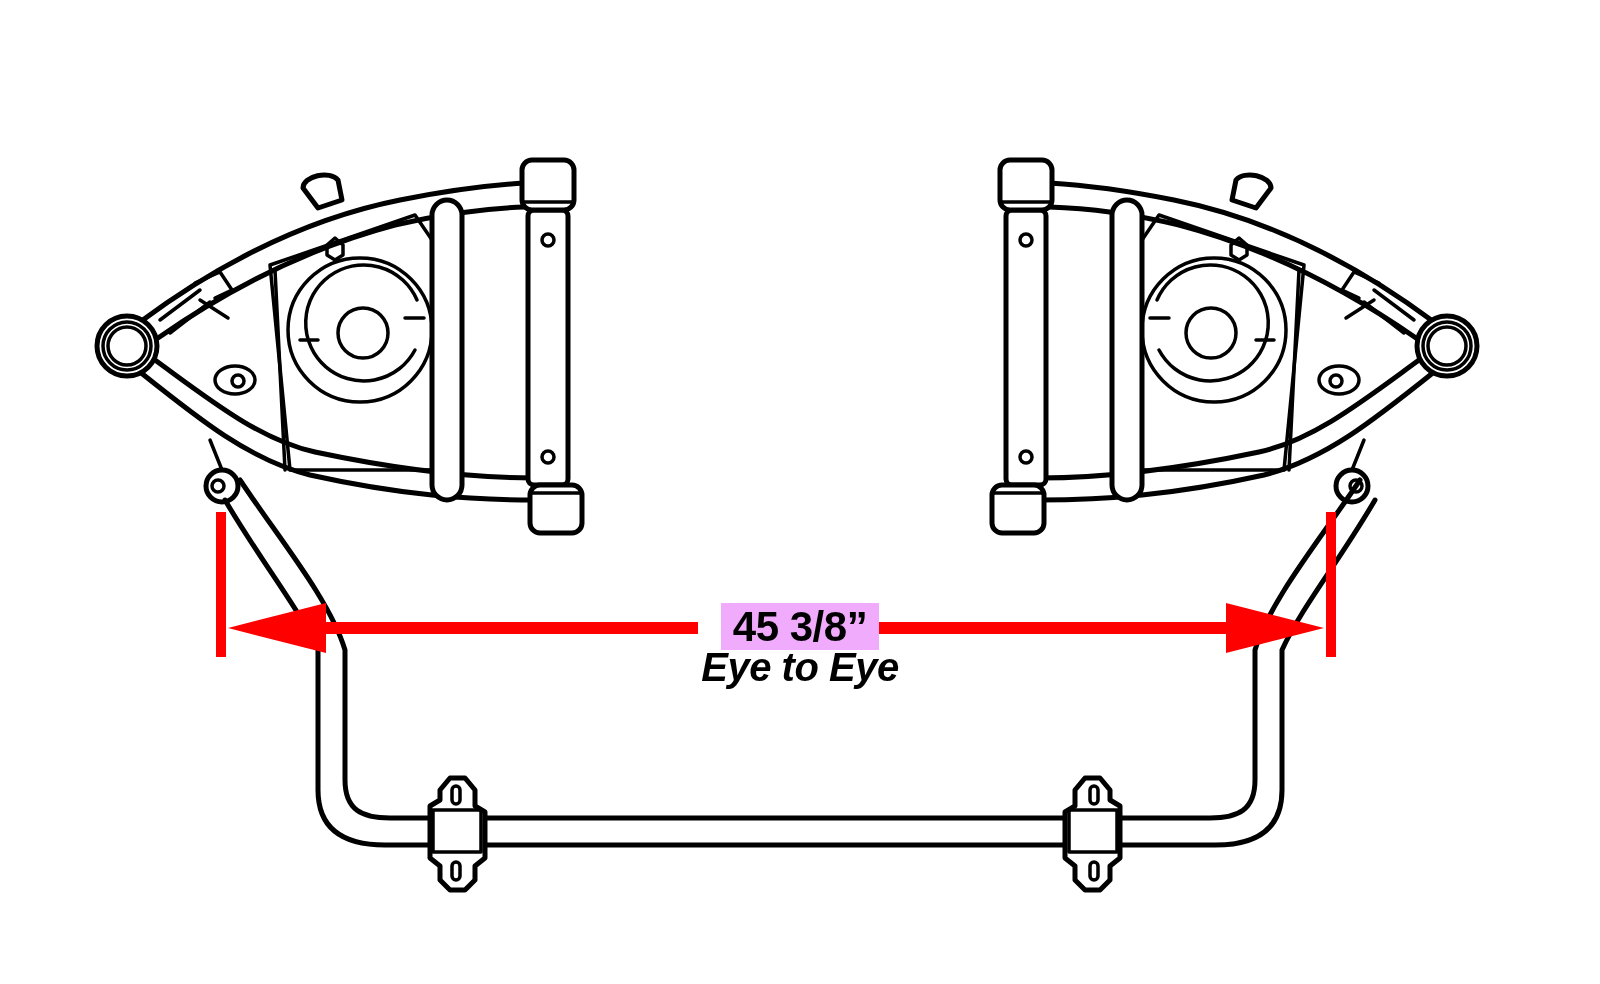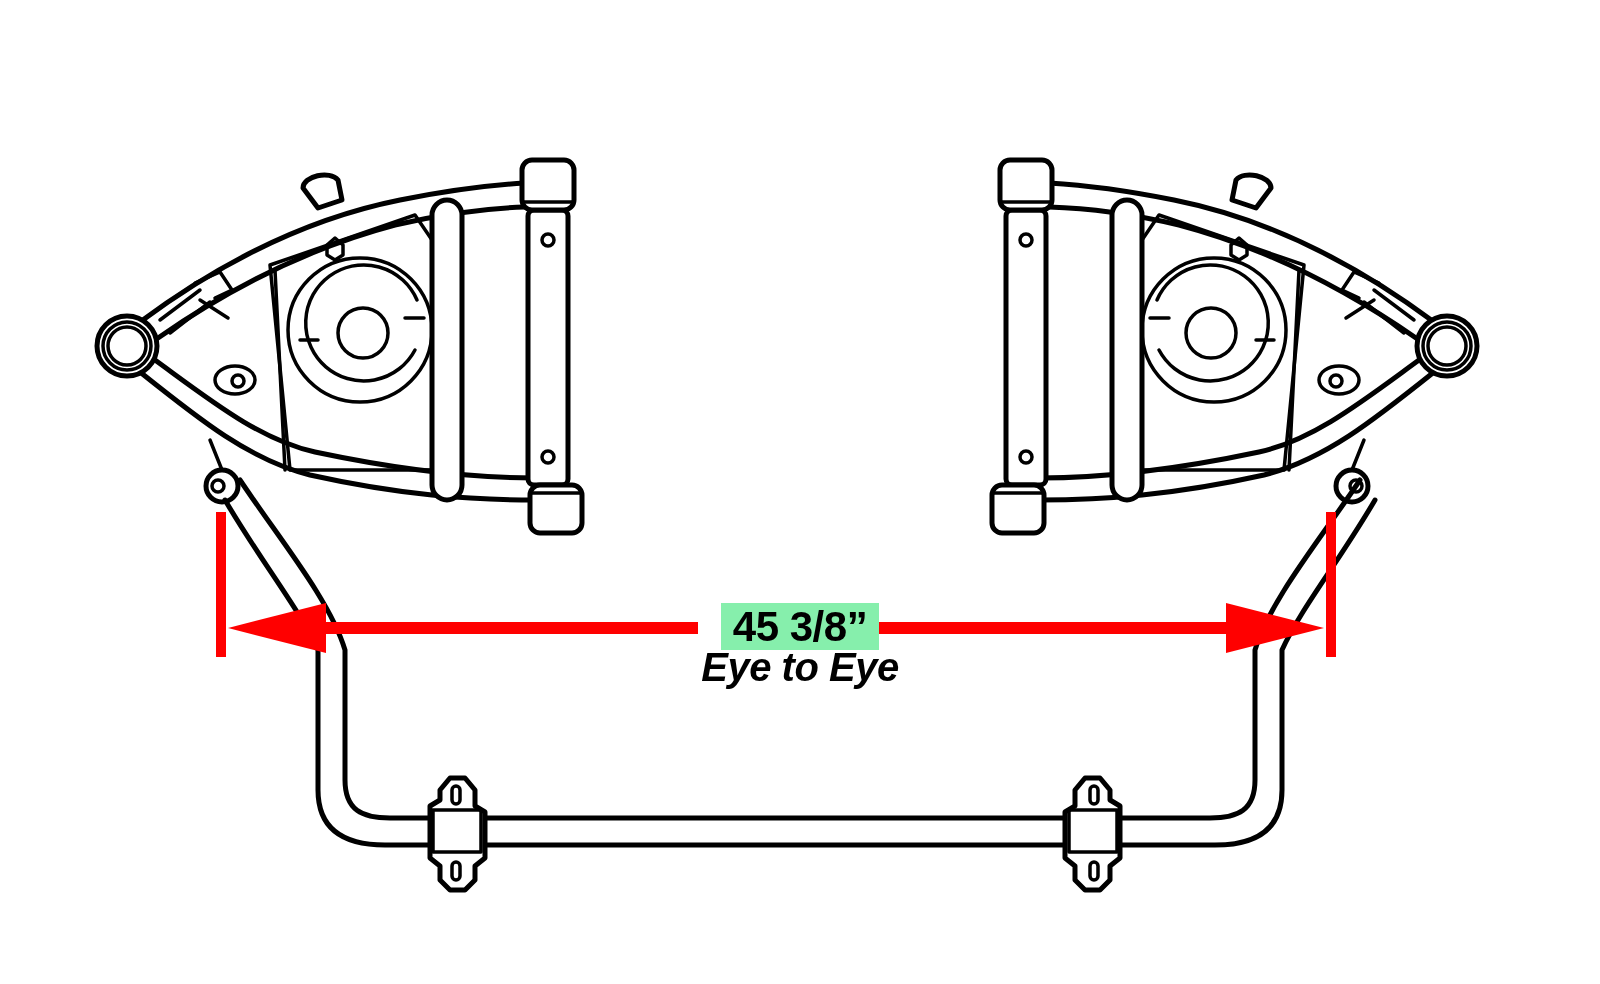--- a/index.html
+++ b/index.html
@@ -8,21 +8,21 @@
     .ln { fill: #ffffff; stroke: #000000; stroke-width: 5; stroke-linejoin: round; stroke-linecap: round; }
     .ln-thin { fill: none; stroke: #000000; stroke-width: 3.5; stroke-linejoin: round; stroke-linecap: round; }
     .ln-open { fill: none; stroke: #000000; stroke-width: 5; stroke-linejoin: round; stroke-linecap: round; }
     .dim { fill: #ff0000; stroke: none; }
     .label {
       position: absolute; left: 0; width: 1600px; text-align: center;
       font-family: "Liberation Sans", sans-serif; font-weight: bold; color: #000;
     }
     .label-value { top: 603px; font-size: 42px; letter-spacing: -0.5px; }
     .label-caption { top: 645px; font-size: 40px; letter-spacing: -0.5px; font-style: italic; }
-    .label-bg { background: #86efac; padding: 0 12px; }
+    .label-bg { background: #f0abfc; padding: 0 12px; }
   </style>
 </head>
 <body>
 
 <svg id="diagram" viewBox="0 0 1600 984" xmlns="http://www.w3.org/2000/svg">
 
   <g>
 
     <path class="ln-open" d="M140 322 C 210 270, 300 220, 400 200 C 450 190, 490 185, 525 183"></path>
     <path class="ln-open" d="M158 338 C 220 295, 300 250, 395 225 C 450 212, 490 208, 525 207"></path>

